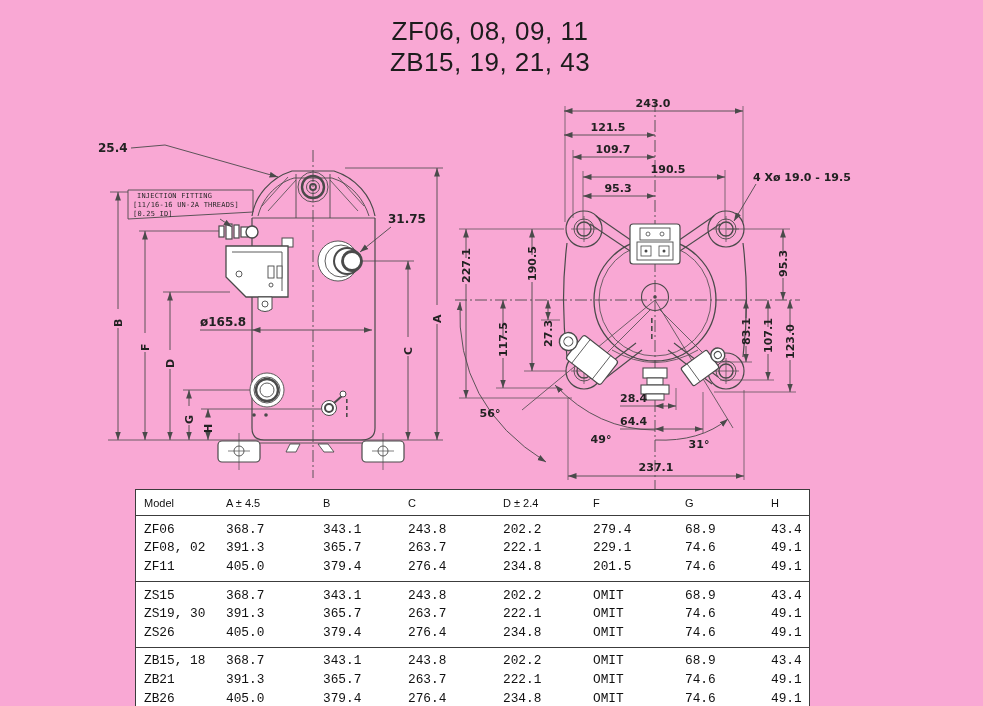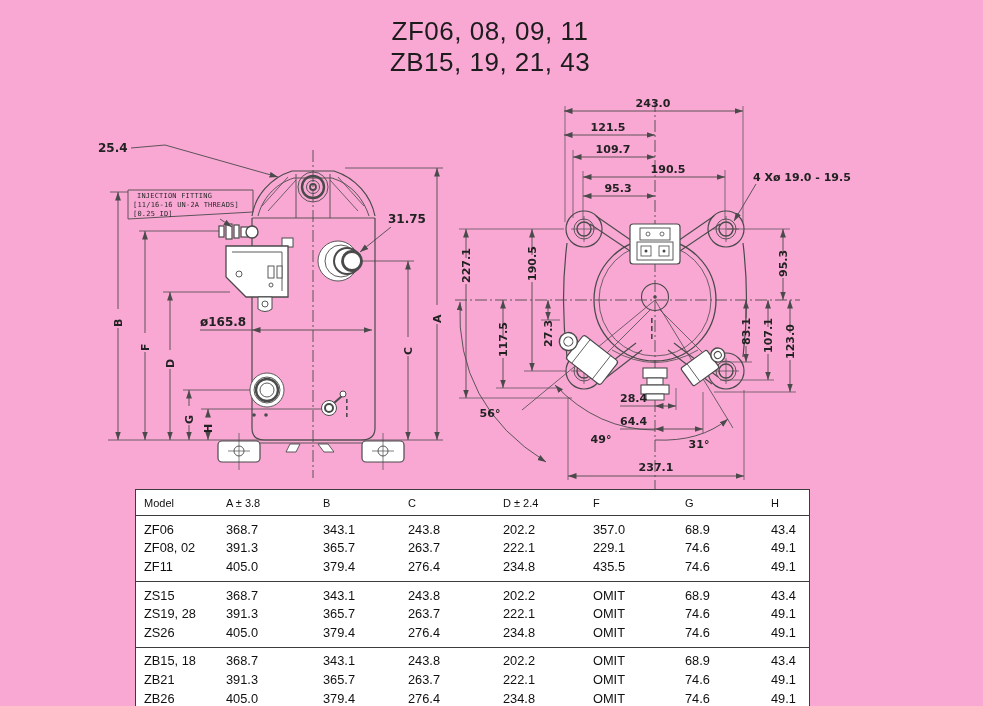--- a/index.html
+++ b/index.html
@@ -11,21 +11,21 @@
   .dim{font-family:"DejaVu Sans",sans-serif;font-size:11px;font-weight:700;fill:#222;stroke:none;}
   .dimbig{font-family:"DejaVu Sans",sans-serif;font-size:12px;font-weight:700;fill:#222;stroke:none;}
   .note{font-family:"DejaVu Sans Mono",monospace;font-size:7px;fill:#2a2a2a;stroke:none;letter-spacing:0.2px;}
   
   .dtable{position:absolute;left:135px;top:489px;width:673px;border:1.5px solid #3c3c3c;
           background:#fff;font-size:12.8px;color:#101010;}
   .thead{display:grid;grid-template-columns:88px 97px 85px 95px 90px 92px 86px 36px;
          height:25px;align-items:center;border-bottom:1.5px solid #3c3c3c;font-size:11px;}
   .tgroup{padding:4px 0 5px 0;border-bottom:1.5px solid #3c3c3c;}
   .tgroup:last-child{border-bottom:none;}
-  .tr{display:grid;grid-template-columns:88px 97px 85px 95px 90px 92px 86px 36px;height:18.6px;align-items:center;}
+  .tr{display:grid;grid-template-columns:88px 97px 85px 95px 90px 92px 86px 36px;height:18.6px;align-items:center;font-family:Liberation Mono, monospace;}
   .th,.td{padding-left:2px;white-space:nowrap;}
   .th:first-child,.td:first-child{padding-left:8px;}
 </style>
 </head>
 <body>
 
 <div class="page">
 
   <div class="title">
     <div>ZF06, 08, 09, 11</div>
@@ -418,73 +418,73 @@
       <g>
         <path d="M655,440 Q700,442 728,419" marker-end="url(#arr)"></path>
         <text class="dim" x="699" y="448" text-anchor="middle">31°</text>
       </g>
     </g>
   </svg>
 
   <div class="dtable" id="dim-table">
       <div class="thead">
         <span class="th">Model</span>
-        <span class="th">A ± 3.8</span>
+        <span class="th">A ± 4.5</span>
         <span class="th">B</span>
         <span class="th">C</span>
         <span class="th">D ± 2.4</span>
         <span class="th">F</span>
         <span class="th">G</span>
         <span class="th">H</span>
       </div>
       <div class="tgroup">
         <div class="tr">
           <span class="td">ZF06</span>
           <span class="td">368.7</span>
           <span class="td">343.1</span>
           <span class="td">243.8</span>
           <span class="td">202.2</span>
-          <span class="td">357.0</span>
+          <span class="td">279.4</span>
           <span class="td">68.9</span>
           <span class="td">43.4</span>
         </div>
         <div class="tr">
           <span class="td">ZF08, 02</span>
           <span class="td">391.3</span>
           <span class="td">365.7</span>
           <span class="td">263.7</span>
           <span class="td">222.1</span>
           <span class="td">229.1</span>
           <span class="td">74.6</span>
           <span class="td">49.1</span>
         </div>
         <div class="tr">
           <span class="td">ZF11</span>
           <span class="td">405.0</span>
           <span class="td">379.4</span>
           <span class="td">276.4</span>
           <span class="td">234.8</span>
-          <span class="td">435.5</span>
+          <span class="td">201.5</span>
           <span class="td">74.6</span>
           <span class="td">49.1</span>
         </div>
       </div>
       <div class="tgroup">
         <div class="tr">
           <span class="td">ZS15</span>
           <span class="td">368.7</span>
           <span class="td">343.1</span>
           <span class="td">243.8</span>
           <span class="td">202.2</span>
           <span class="td">OMIT</span>
           <span class="td">68.9</span>
           <span class="td">43.4</span>
         </div>
         <div class="tr">
-          <span class="td">ZS19, 28</span>
+          <span class="td">ZS19, 30</span>
           <span class="td">391.3</span>
           <span class="td">365.7</span>
           <span class="td">263.7</span>
           <span class="td">222.1</span>
           <span class="td">OMIT</span>
           <span class="td">74.6</span>
           <span class="td">49.1</span>
         </div>
         <div class="tr">
           <span class="td">ZS26</span>

